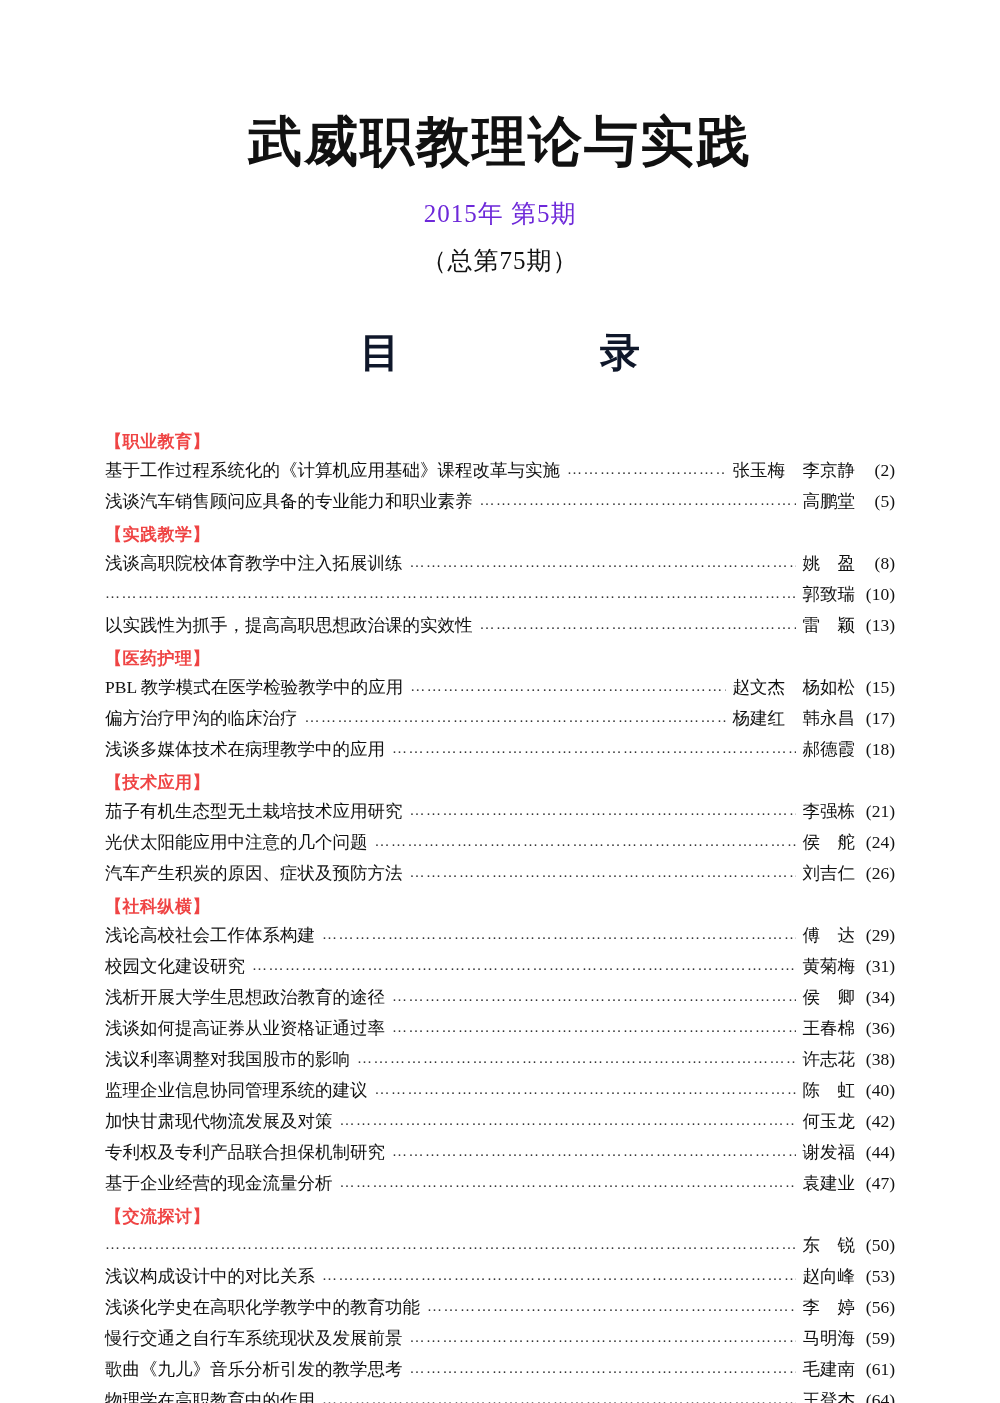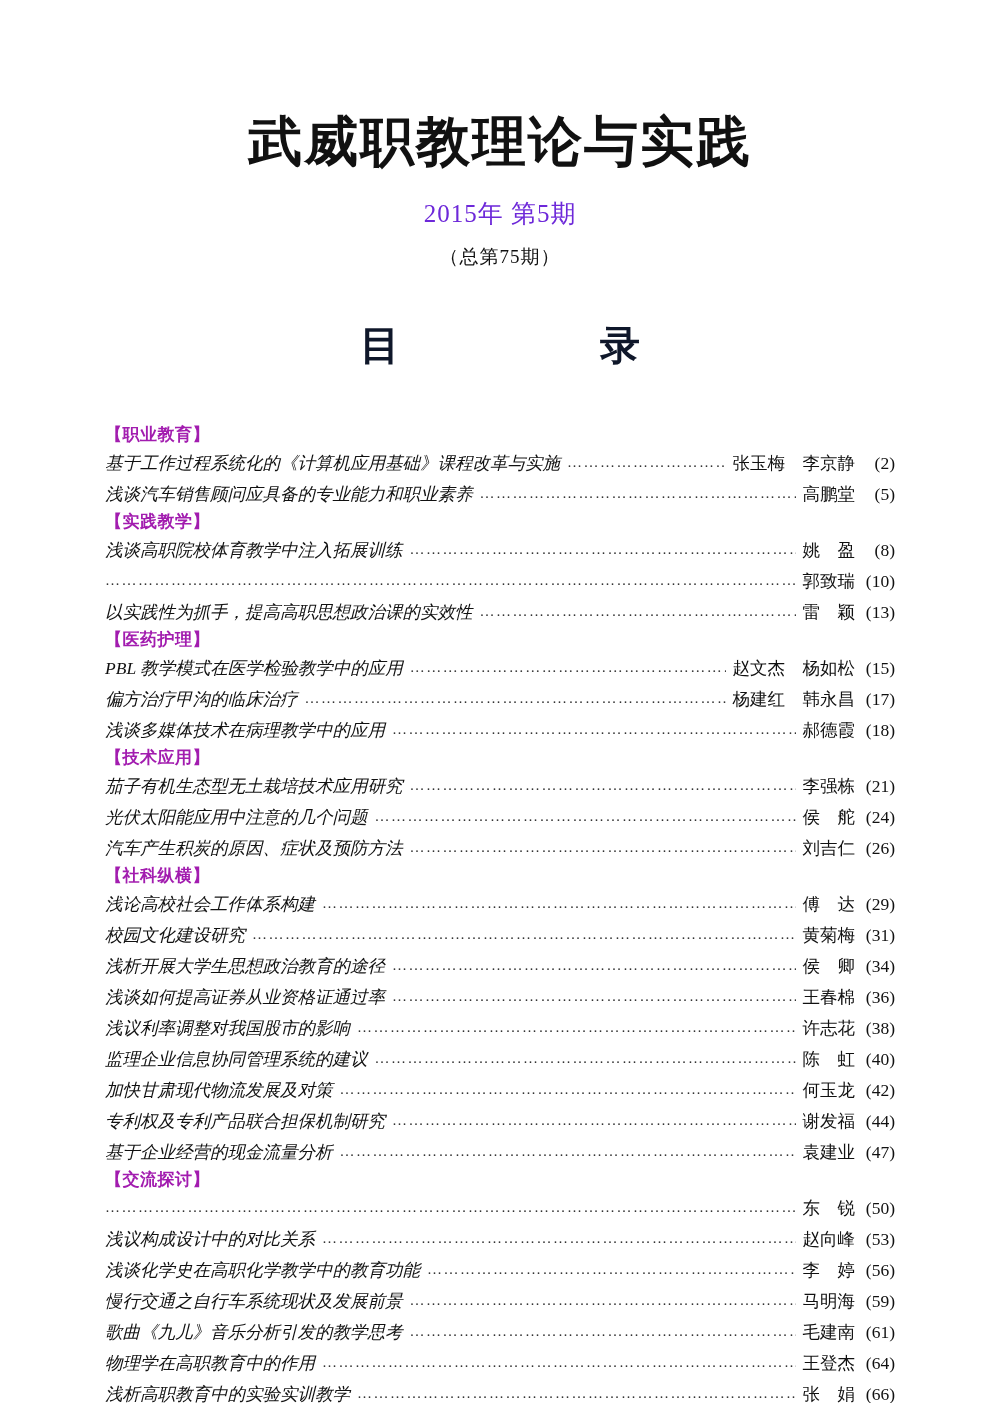--- a/index.html
+++ b/index.html
@@ -34,21 +34,21 @@
   }
   .issue-line {
     text-align: center;
     font-size: 25px;
     margin-top: 26px;
     letter-spacing: 1px;
     color: #6d28d9;
   }
   .issue-sub {
     text-align: center;
-    font-size: 19px;
+    font-size: 25px;
     margin-top: 14px;
     letter-spacing: 1px;
     color: #111;
   }
   .toc-heading {
     text-align: center;
     font-family: "DejaVu Serif", "Liberation Serif", serif;
     font-weight: bold;
     font-size: 40px;
     margin-top: 48px;
@@ -58,35 +58,35 @@
   }
   .toc {
     margin: 50px auto 0 auto;
     width: 790px;
   }
   .section-head {
     font-family: "DejaVu Sans", "Liberation Sans", sans-serif;
     font-weight: bold;
     font-size: 17px;
     letter-spacing: 0.5px;
+    margin-top: 6px;
     margin-bottom: 2px;
-    color: #a21caf;
+    color: #ef4444;
   }
   .entry {
     display: flex;
     align-items: baseline;
     font-size: 17.5px;
     line-height: 30px;
     white-space: nowrap;
     color: #111;
   }
   .entry .etitle {
     flex: 0 0 auto;
     padding-right: 7px;
-    font-style: italic;
   }
   .entry .leader {
     flex: 1 1 auto;
     overflow: hidden;
     white-space: nowrap;
     font-size: 15px;
     letter-spacing: 1.5px;
     color: #333;
     position: relative;
     top: -2px;

